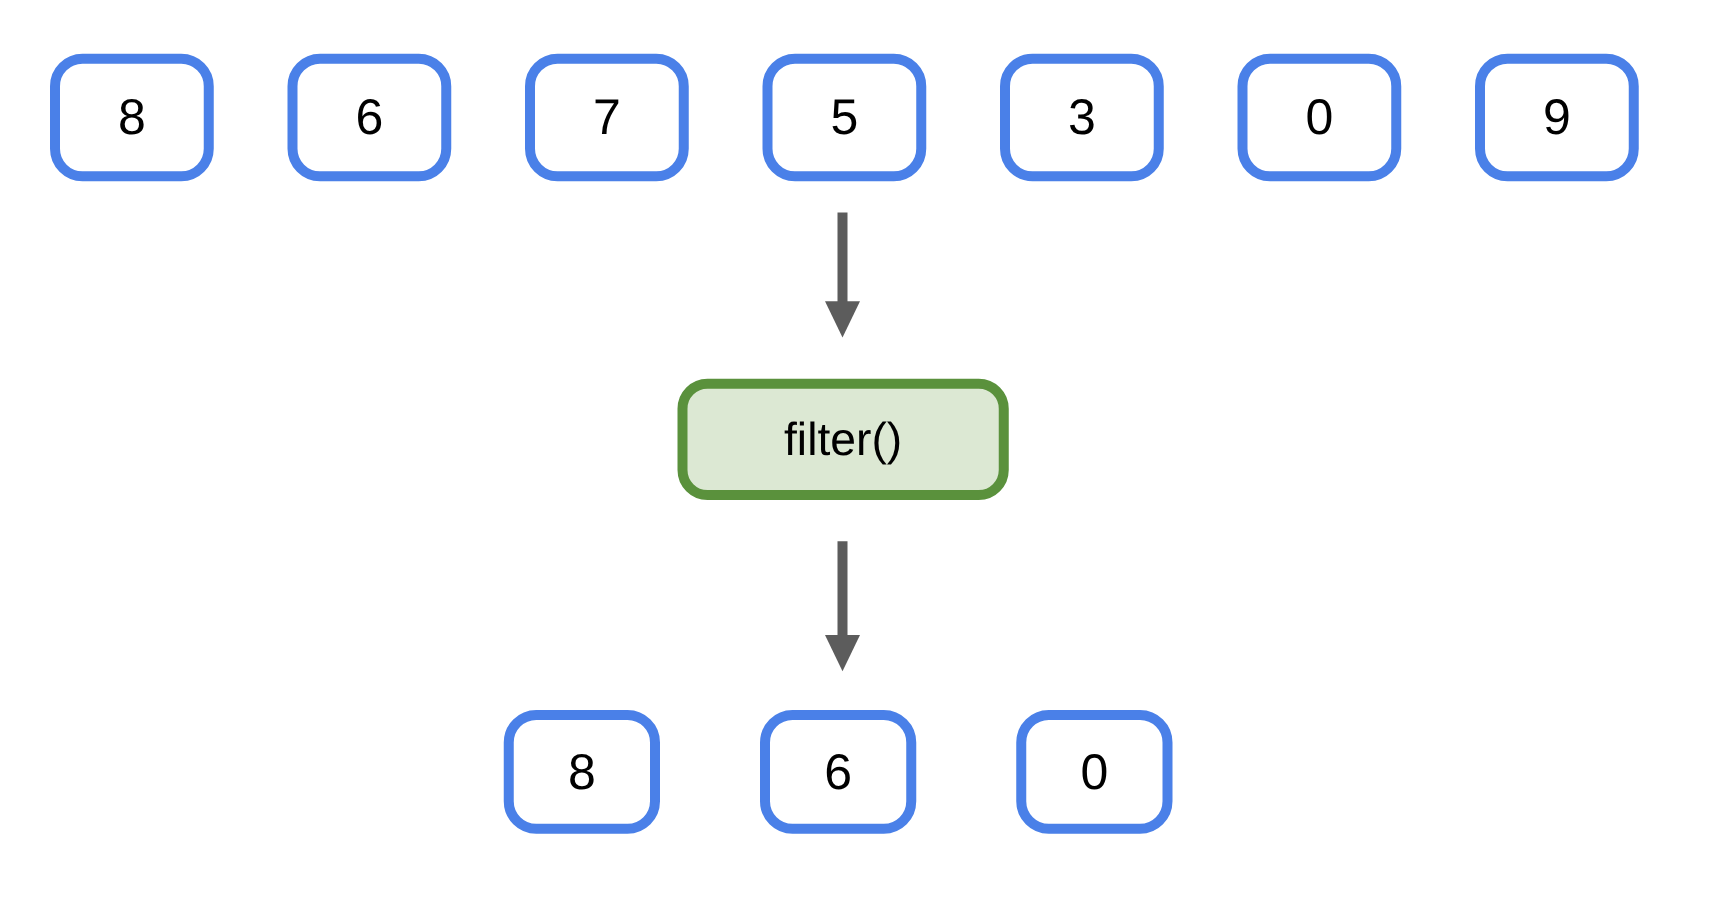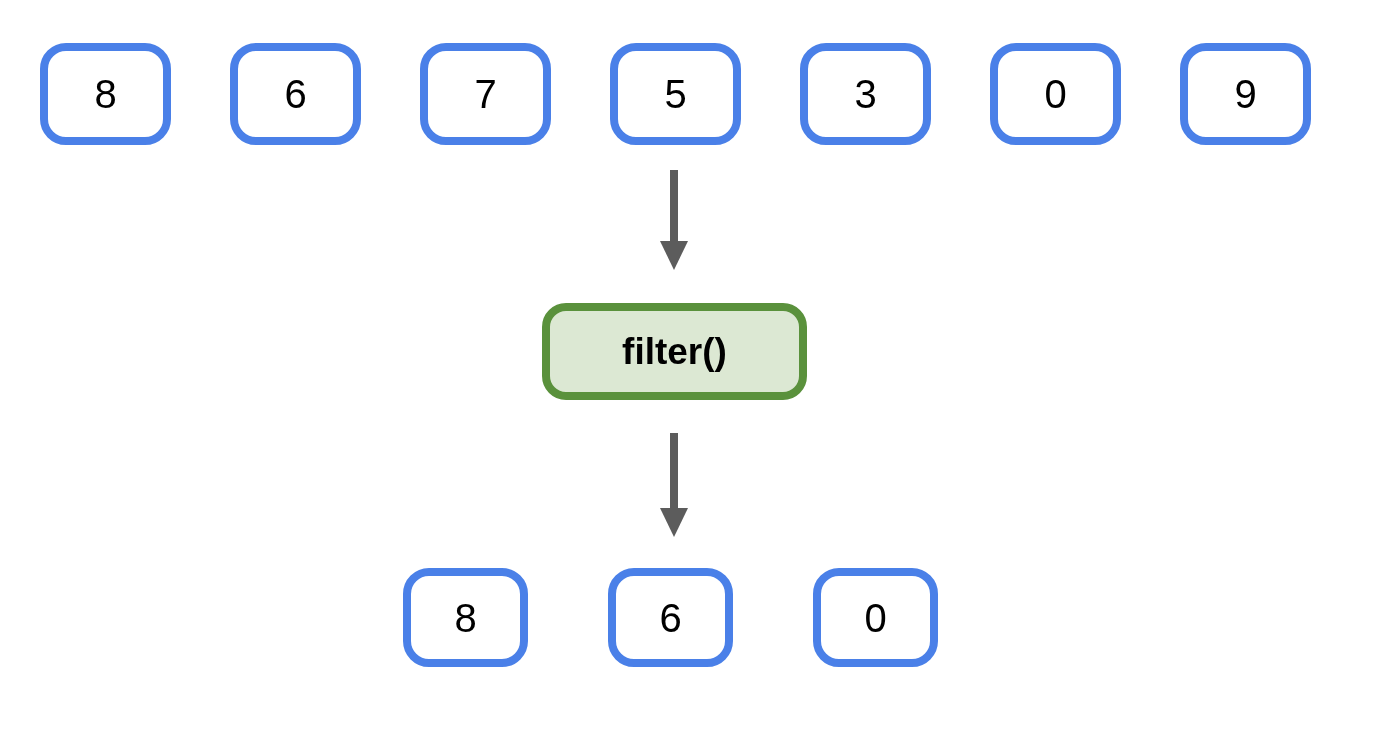--- a/index.html
+++ b/index.html
@@ -61,21 +61,21 @@
     box-sizing: border-box;
     background: var(--filter-fill, #dce8d3);
     border: 8px solid var(--filter-border, #5a913c);
     border-radius: 24px;
     display: flex;
     align-items: center;
     justify-content: center;
   }
   .filter-label {
     font-size: 37px;
-    font-weight: 700;
+    font-weight: 400;
     color: var(--text-black, #000000);
     line-height: 1;
   }
   .arrow {
     position: absolute;
     left: 660px;
     width: 28px;
     display: flex;
     flex-direction: column;
     align-items: center;

